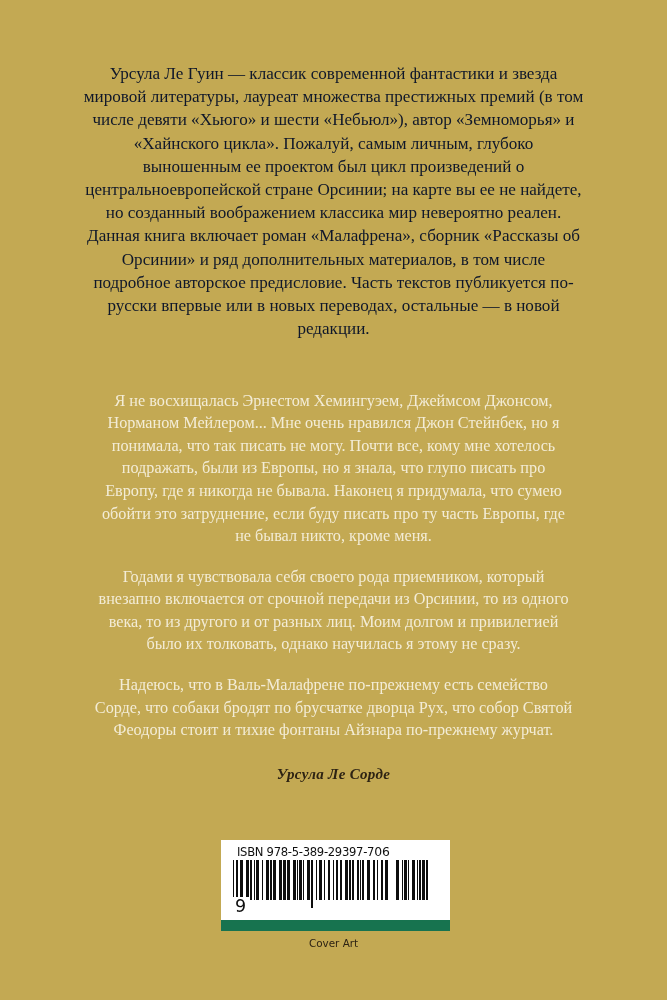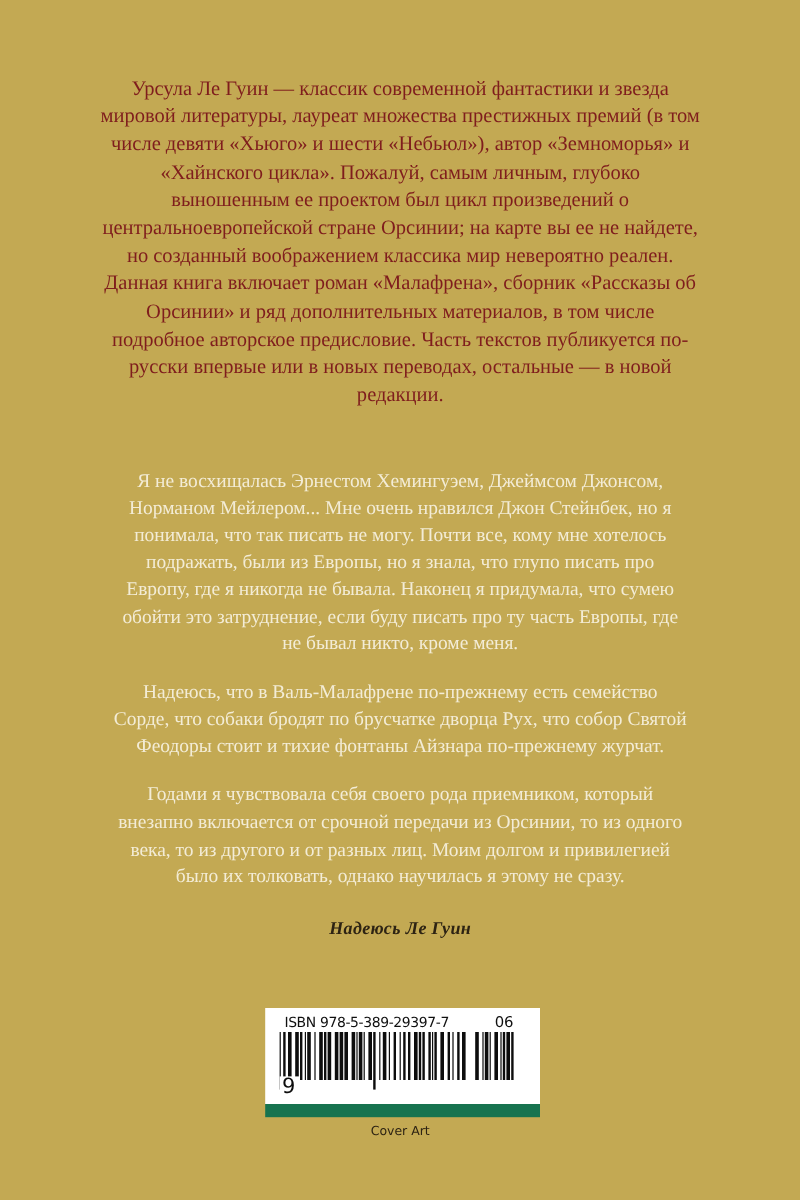--- a/index.html
+++ b/index.html
@@ -24,21 +24,21 @@
     display: flex;
     flex-direction: column;
     align-items: center;
   }
 
   
   .blurb {
     width: 500px;
     margin-top: 62px;
     text-align: center;
-    color: #7f1d1d;
+    color: #0f172a;
     font-size: 17.1px;
     line-height: 23.2px;
     font-family: "Liberation Serif", "DejaVu Serif", serif;
     text-rendering: optimizeLegibility;
   }
 
   
   .quote-block {
     width: 478px;
     margin-top: 32px;
@@ -77,21 +77,20 @@
     width: 229px;
     height: 80px;
     position: relative;
     box-sizing: border-box;
     padding: 4px 6px 0 6px;
     display: block;
   }
   .isbn-row {
     display: flex;
     align-items: baseline;
-    justify-content: space-between;
     padding: 0 2px 0 10px;
   }
   .isbn-text {
     font-family: "DejaVu Sans", "Liberation Sans", sans-serif;
     font-size: 11.6px;
     color: #101010;
     letter-spacing: -0.3px;
     white-space: nowrap;
   }
   .addon-text {
@@ -164,25 +163,25 @@
 </style>
 </head>
 <body>
 
 <div class="cover">
 
   <p class="blurb">Урсула Ле Гуин — классик современной фантастики и звезда мировой литературы, лауреат множества престижных премий (в том числе девяти «Хьюго» и шести «Небьюл»), автор «Земноморья» и «Хайнского цикла». Пожалуй, самым личным, глубоко выношенным ее проектом был цикл произведений о центральноевропейской стране Орсинии; на карте вы ее не найдете, но созданный воображением классика мир невероятно реален. Данная книга включает роман «Малафрена», сборник «Рассказы об Орсинии» и ряд дополнительных материалов, в том числе подробное авторское предисловие. Часть текстов публикуется по-русски впервые или в новых переводах, остальные — в новой редакции.</p>
 
   <div class="quote-block">
     <p class="quote-para">Я не восхищалась Эрнестом Хемингуэем, Джеймсом Джонсом, Норманом Мейлером... Мне очень нравился Джон Стейнбек, но я понимала, что так писать не могу. Почти все, кому мне хотелось подражать, были из Европы, но я знала, что глупо писать про Европу, где я никогда не бывала. Наконец я придумала, что сумею обойти это затруднение, если буду писать про ту часть Европы, где не бывал никто, кроме меня.</p>
+    <p class="quote-para">Годами я чувствовала себя своего рода приемником, который внезапно включается от срочной передачи из Орсинии, то из одного века, то из другого и от разных лиц. Моим долгом и привилегией было их толковать, однако научилась я этому не сразу.</p>
     <p class="quote-para">Надеюсь, что в Валь-Малафрене по-прежнему есть семейство Сорде, что собаки бродят по брусчатке дворца Рух, что собор Святой Феодоры стоит и тихие фонтаны Айзнара по-прежнему журчат.</p>
-    <p class="quote-para">Годами я чувствовала себя своего рода приемником, который внезапно включается от срочной передачи из Орсинии, то из одного века, то из другого и от разных лиц. Моим долгом и привилегией было их толковать, однако научилась я этому не сразу.</p>
   </div>
 
-  <div class="signature">Надеюсь Ле Гуин</div>
+  <div class="signature">Урсула Ле Сорде</div>
 
   <div class="barcode-wrap">
     <div class="barcode-box">
       <div class="isbn-row">
         <span class="isbn-text">ISBN 978-5-389-29397-7</span>
         <span class="addon-text">06</span>
       </div>
       <div class="bars-row">
         <div class="bars-main" id="bars-main">
             <div class="bar" style="left: 0px; width: 1px; height: 48px;"></div>

